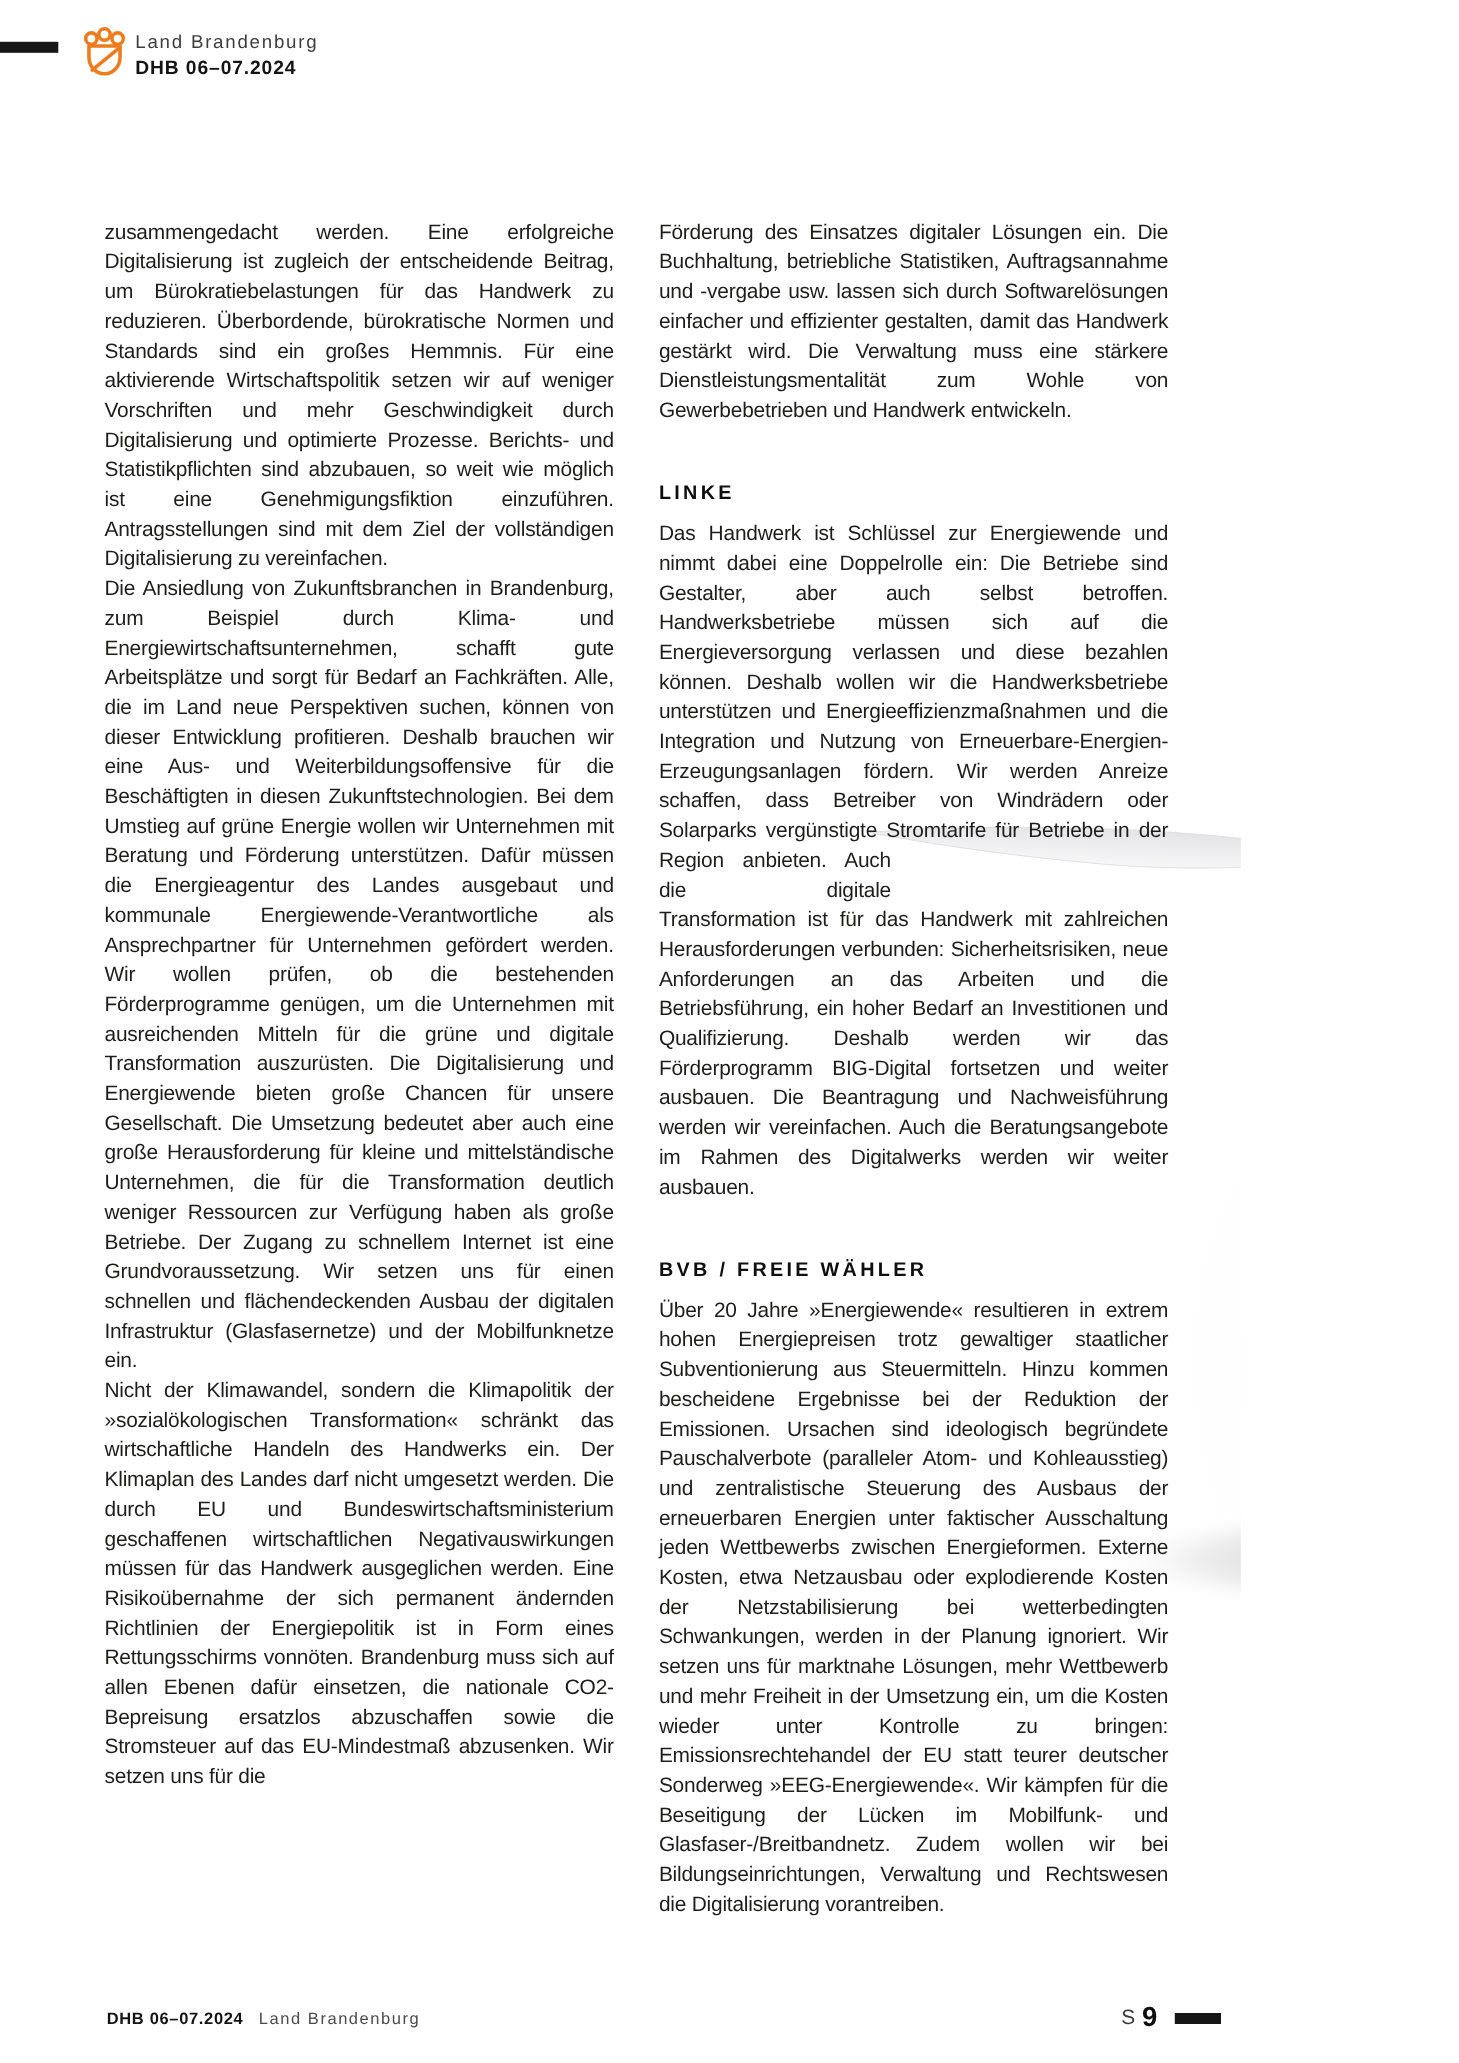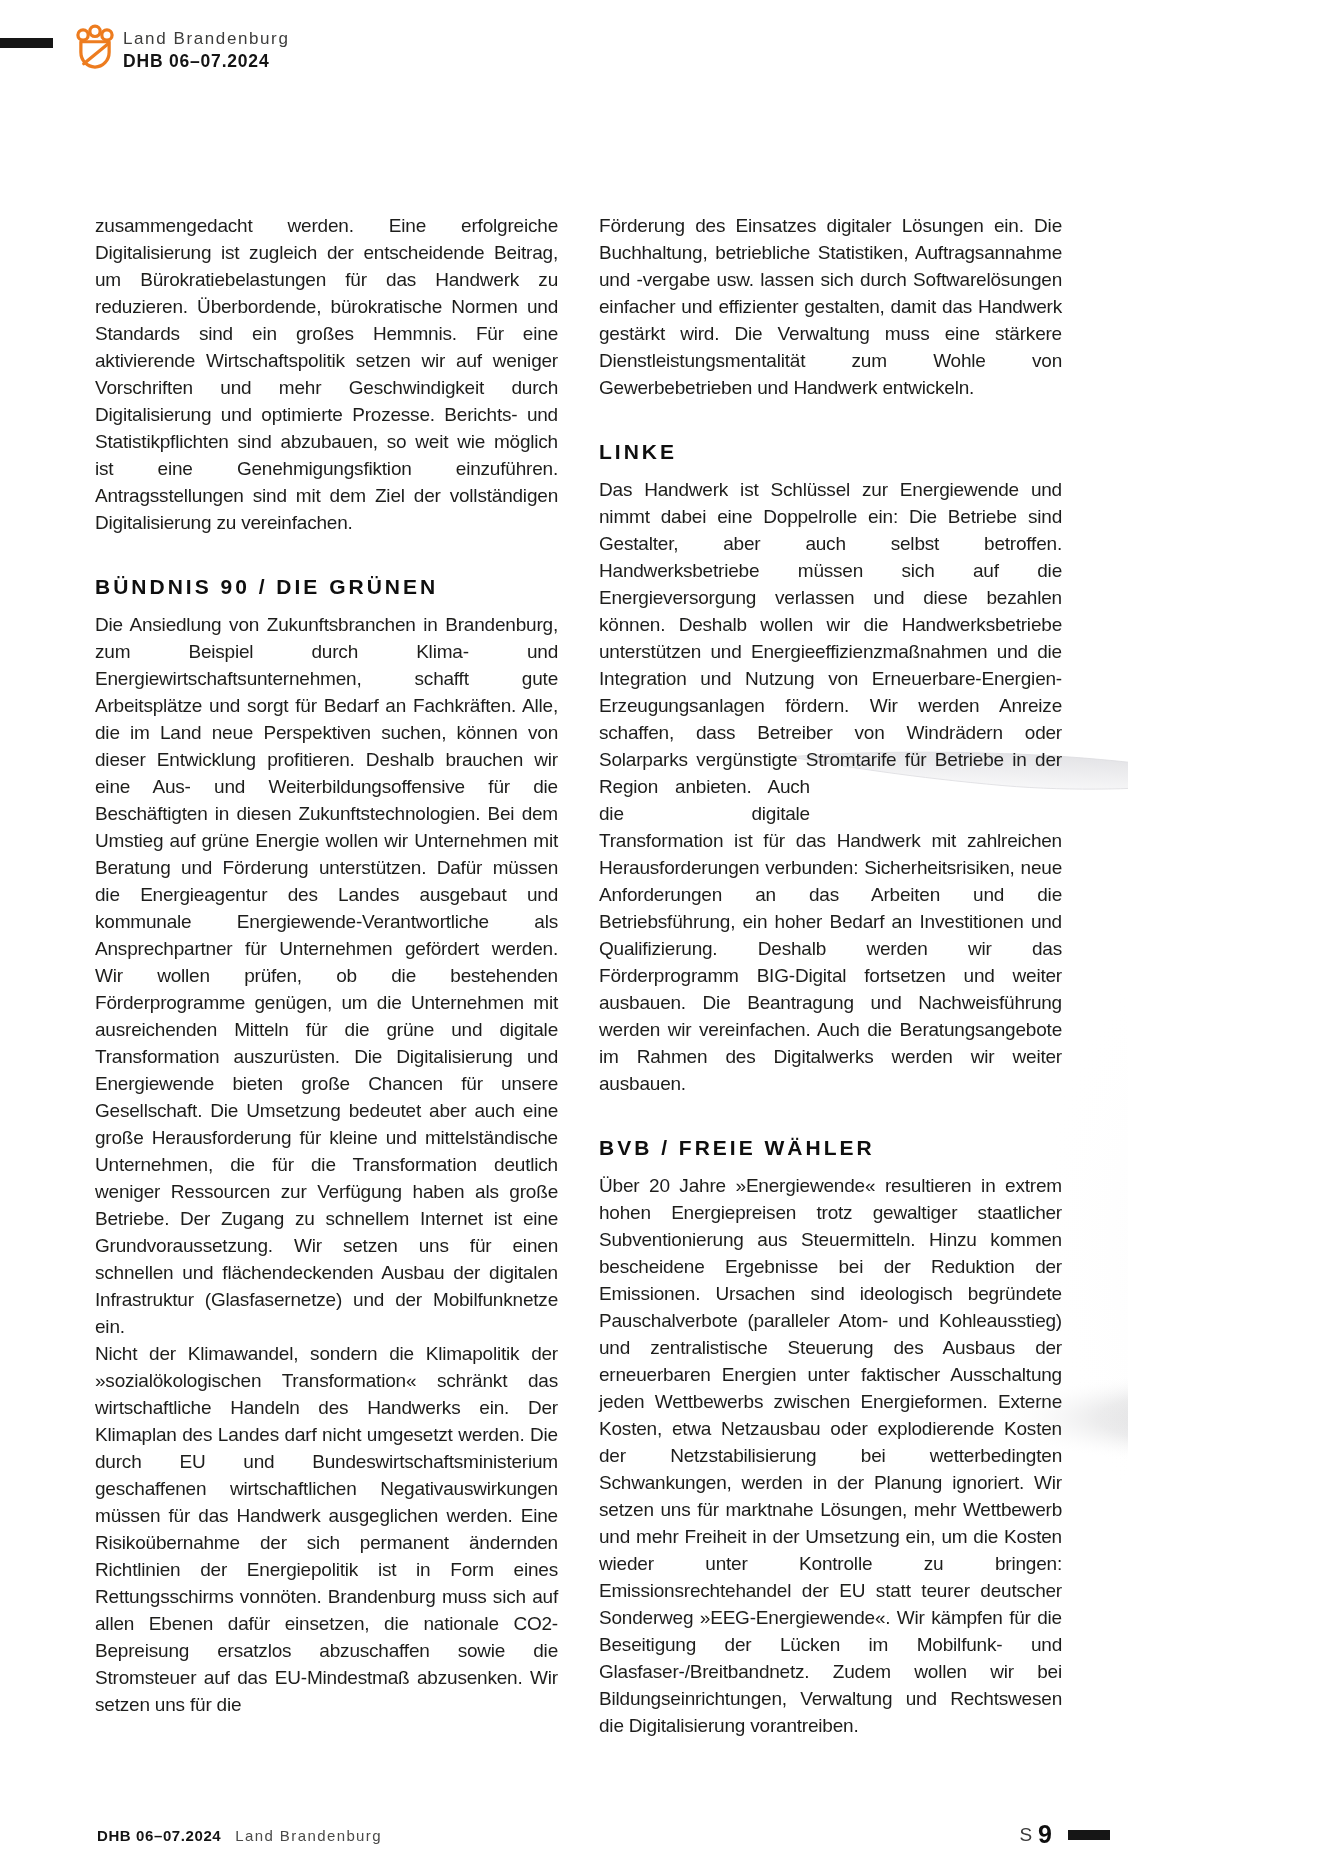--- a/index.html
+++ b/index.html
@@ -12,34 +12,34 @@
     font-family:"Liberation Sans","DejaVu Sans",sans-serif;
     color:#1d1d1b;
   }
   
   .header-rule{position:absolute;left:0;top:38px;width:53px;height:10px;background:#161616;}
   .logo{position:absolute;left:74px;top:23px;width:42px;height:48px;}
   .brand-line{position:absolute;left:123px;top:29px;font-size:17px;letter-spacing:1.6px;color:#3d3d3c;font-weight:400;}
   .issue-line{position:absolute;left:123px;top:51px;font-size:17.5px;letter-spacing:0.8px;color:#141414;font-weight:700;}
   
   .columns{
-    position:absolute;left:95px;top:212px;width:967px;
+    position:absolute;left:95px;top:198px;width:967px;
     display:flex;gap:41px;z-index:2;
   }
   .col{width:470px;}
   .body-text{
     margin:0;
     font-size:19px;line-height:27px;
     text-align:justify;
     letter-spacing:-0.2px;
     color:#1d1d1b;
   }
   .section-heading{
-    margin:38px 0 11px 0;
-    font-size:21px;line-height:26px;
+    margin:48px 0 11px 0;
+    font-size:18px;line-height:26px;
     font-weight:700;letter-spacing:3px;
     color:#0f0f0f;
   }
   .turbine-wrap-spacer{
     float:right;
     width:252px;height:81px;
     shape-outside:inset(0);
   }
   
   .turbine{position:absolute;left:700px;top:380px;width:626px;height:1120px;z-index:0;}
@@ -117,21 +117,20 @@
     </g>
 
     <rect x="482" y="380" width="54" height="58" rx="9" fill="#ededef" stroke="#d9d9db" stroke-width="1"></rect>
     <circle cx="509" cy="398" r="22" fill="url(#hubGrad)" stroke="#cfcfd2" stroke-width="1"></circle>
     <circle cx="503" cy="391" r="10" fill="#fdfdfe" opacity="0.85"></circle>
   </svg>
 
   <div class="columns">
     <div class="col">
       <p class="body-text">zusammengedacht werden. Eine erfolgreiche Digitalisierung ist zugleich der entscheidende Beitrag, um Bürokratiebelastungen für das Handwerk zu reduzieren. Überbordende, bürokratische Normen und Standards sind ein großes Hemmnis. Für eine aktivierende Wirtschaftspolitik setzen wir auf weniger Vorschriften und mehr Geschwindigkeit durch Digitalisierung und optimierte Prozesse. Berichts- und Statistikpflichten sind abzubauen, so weit wie möglich ist eine Genehmigungsfiktion einzuführen. Antragsstellungen sind mit dem Ziel der vollständigen Digitalisierung zu vereinfachen.</p>
-      <h2 class="section-heading">BÜNDNIS 90 / DIE GRÜNEN</h2>
       <p class="body-text">Die Ansiedlung von Zukunftsbranchen in Brandenburg, zum Beispiel durch Klima- und Energiewirtschaftsunternehmen, schafft gute Arbeitsplätze und sorgt für Bedarf an Fachkräften. Alle, die im Land neue Perspektiven suchen, können von dieser Entwicklung profitieren. Deshalb brauchen wir eine Aus- und Weiterbildungsoffensive für die Beschäftigten in diesen Zukunftstechnologien. Bei dem Umstieg auf grüne Energie wollen wir Unternehmen mit Beratung und Förderung unterstützen. Dafür müssen die Energieagentur des Landes ausgebaut und kommunale Energiewende-Verantwortliche als Ansprechpartner für Unternehmen gefördert werden. Wir wollen prüfen, ob die bestehenden Förderprogramme genügen, um die Unternehmen mit ausreichenden Mitteln für die grüne und digitale Transformation auszurüsten. Die Digitalisierung und Energiewende bieten große Chancen für unsere Gesellschaft. Die Umsetzung bedeutet aber auch eine große Herausforderung für kleine und mittelständische Unternehmen, die für die Transformation deutlich weniger Ressourcen zur Verfügung haben als große Betriebe. Der Zugang zu schnellem Internet ist eine Grundvoraussetzung. Wir setzen uns für einen schnellen und flächendeckenden Ausbau der digitalen Infrastruktur (Glasfasernetze) und der Mobilfunknetze ein.</p>
       <p class="body-text">Nicht der Klimawandel, sondern die Klimapolitik der »sozialökologischen Transformation« schränkt das wirtschaftliche Handeln des Handwerks ein. Der Klimaplan des Landes darf nicht umgesetzt werden. Die durch EU und Bundeswirtschaftsministerium geschaffenen wirtschaftlichen Negativauswirkungen müssen für das Handwerk ausgeglichen werden. Eine Risikoübernahme der sich permanent ändernden Richtlinien der Energiepolitik ist in Form eines Rettungsschirms vonnöten. Brandenburg muss sich auf allen Ebenen dafür einsetzen, die nationale CO2-Bepreisung ersatzlos abzuschaffen sowie die Stromsteuer auf das EU-Mindestmaß abzusenken. Wir setzen uns für die</p>
     </div>
     <div class="col">
       <p class="body-text">Förderung des Einsatzes digitaler Lösungen ein. Die Buchhaltung, betriebliche Statistiken, Auftragsannahme und -vergabe usw. lassen sich durch Softwarelösungen einfacher und effizienter gestalten, damit das Handwerk gestärkt wird. Die Verwaltung muss eine stärkere Dienstleistungsmentalität zum Wohle von Gewerbebetrieben und Handwerk entwickeln.</p>
       <h2 class="section-heading">LINKE</h2>
       <p class="body-text"><span>Das Handwerk ist Schlüssel zur Energiewende und nimmt dabei eine Doppelrolle ein: Die Betriebe sind Gestalter, aber auch selbst betroffen. Handwerksbetriebe müssen sich auf die Energieversorgung verlassen und diese bezahlen können. Deshalb wollen wir die Handwerksbetriebe unterstützen und Energieeffizienzmaßnahmen und die Integration und Nutzung von Erneuerbare-Energien-Erzeugungsanlagen fördern. Wir werden Anreize schaffen, dass Betreiber von Windrädern oder Solarparks</span><span class="turbine-wrap-spacer"></span><span> vergünstigte Stromtarife für Betriebe in der Region anbieten. Auch die digitale Transformation ist für das Handwerk mit zahlreichen Herausforderungen verbunden: Sicherheitsrisiken, neue Anforderungen an das Arbeiten und die Betriebsführung, ein hoher Bedarf an Investitionen und Qualifizierung. Deshalb werden wir das Förderprogramm BIG-Digital fortsetzen und weiter ausbauen. Die Beantragung und Nachweisführung werden wir vereinfachen. Auch die Beratungsangebote im Rahmen des Digitalwerks werden wir weiter ausbauen.</span></p>
       <h2 class="section-heading">BVB / FREIE WÄHLER</h2>
       <p class="body-text">Über 20 Jahre »Energiewende« resultieren in extrem hohen Energiepreisen trotz gewaltiger staatlicher Subventionierung aus Steuermitteln. Hinzu kommen bescheidene Ergebnisse bei der Reduktion der Emissionen. Ursachen sind ideologisch begründete Pauschalverbote (paralleler Atom- und Kohleausstieg) und zentralistische Steuerung des Ausbaus der erneuerbaren Energien unter faktischer Ausschaltung jeden Wettbewerbs zwischen Energieformen. Externe Kosten, etwa Netzausbau oder explodierende Kosten der Netzstabilisierung bei wetterbedingten Schwankungen, werden in der Planung ignoriert. Wir setzen uns für marktnahe Lösungen, mehr Wettbewerb und mehr Freiheit in der Umsetzung ein, um die Kosten wieder unter Kontrolle zu bringen: Emissionsrechtehandel der EU statt teurer deutscher Sonderweg »EEG-Energiewende«. Wir kämpfen für die Beseitigung der Lücken im Mobilfunk- und Glasfaser-/Breitbandnetz. Zudem wollen wir bei Bildungseinrichtungen, Verwaltung und Rechtswesen die Digitalisierung vorantreiben.</p>
     </div>

